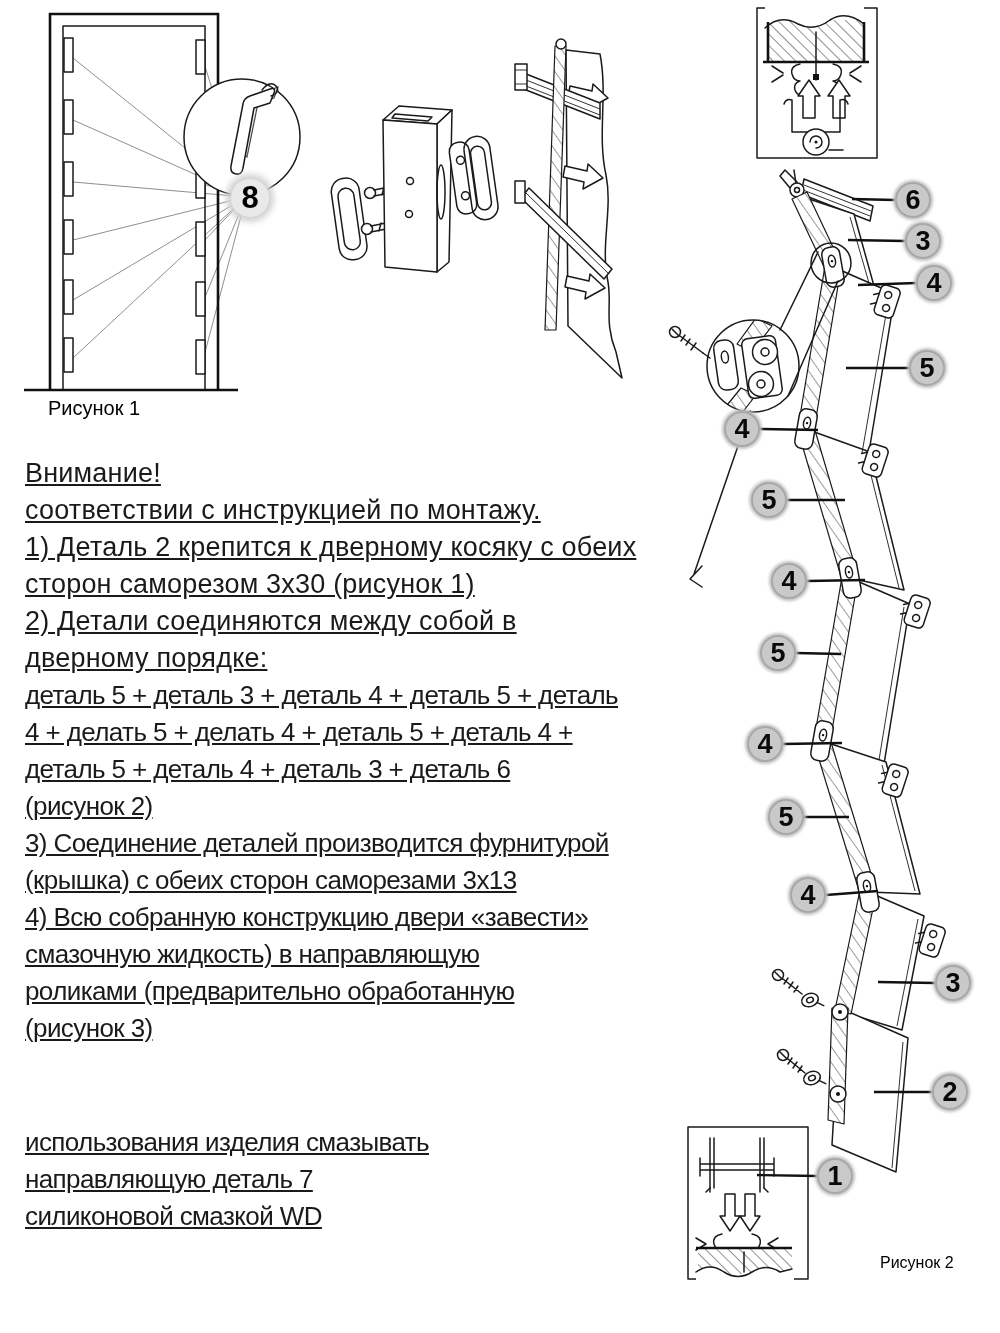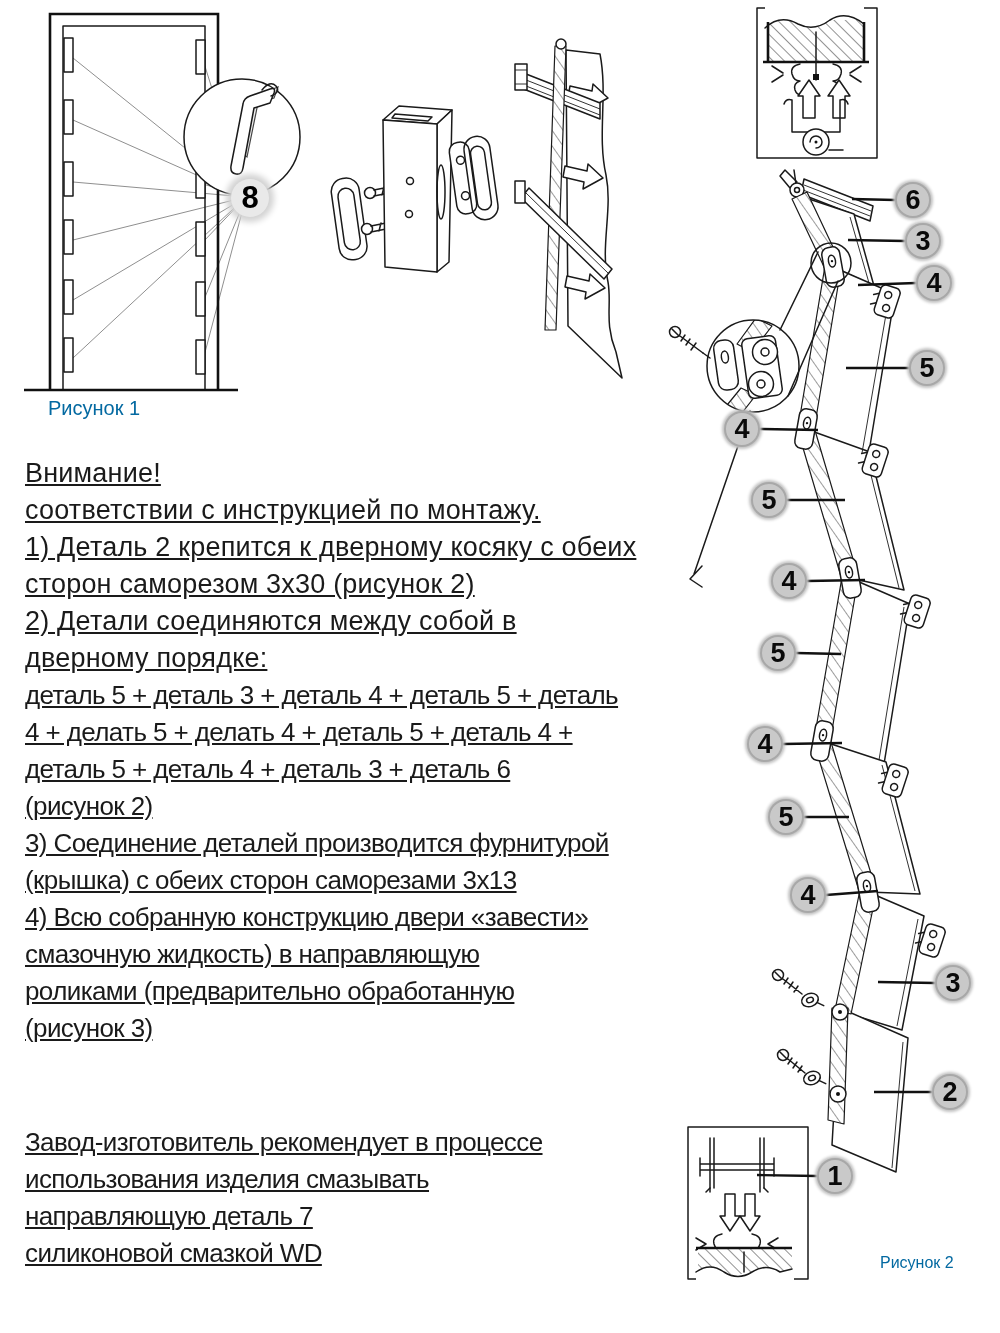--- a/index.html
+++ b/index.html
@@ -17,21 +17,21 @@
   
   .co{position:absolute;width:36px;height:36px;border-radius:50%;background:#c9c9c9;
       box-shadow:inset 0 0 0 2px #a8a8a8, 0 0 3px 2px #c2c2c2;
       display:flex;align-items:center;justify-content:center;
       font-weight:bold;font-size:27px;color:#0a0a0a;}
   .badge8{position:absolute;left:231px;top:179px;width:38px;height:38px;border-radius:50%;
       background:#e9e9e9;box-shadow:0 0 6px 5px #d2d2d2;
       display:flex;align-items:center;justify-content:center;
       font-weight:bold;font-size:31px;color:#000;}
   
-  .cap{position:absolute;font-size:20px;color:#0369a1;white-space:nowrap;}
+  .cap{position:absolute;font-size:20px;color:#000000;white-space:nowrap;}
   
   .para{position:absolute;left:25px;white-space:nowrap;}
   .ln{line-height:37px;text-decoration:underline;}
   .wide{font-size:27px;letter-spacing:.2px;}
   .narrow{font-size:26px;letter-spacing:-.6px;}
 </style>
 </head>
 <body>
 
 <div class="page">
@@ -386,35 +386,34 @@
       <span>1</span>
     </div>
 
 <div class="cap" style="left:48px;top:397px;font-size:20px">Рисунок 1</div>
 <div class="cap" style="left:880px;top:1254px;font-size:16px">Рисунок 2</div>
 
 <div class="para" style="top:455px">
   <div class="ln wide">Внимание!</div>
   <div class="ln wide">соответствии с инструкцией по монтажу.</div>
   <div class="ln wide">1) Деталь 2 крепится к дверному косяку с обеих</div>
-  <div class="ln wide">сторон саморезом 3х30 (рисунок 2)</div>
+  <div class="ln wide">сторон саморезом 3х30 (рисунок 1)</div>
   <div class="ln wide">2) Детали соединяются между собой в</div>
   <div class="ln wide">дверному порядке:</div>
   <div class="ln narrow">деталь 5 + деталь 3 + деталь 4 + деталь 5 + деталь</div>
   <div class="ln narrow">4 + делать 5 + делать 4 + деталь 5 + деталь 4 +</div>
   <div class="ln narrow">деталь 5 + деталь 4 + деталь 3 + деталь 6</div>
   <div class="ln narrow">(рисунок 2)</div>
   <div class="ln narrow">3) Соединение деталей производится фурнитурой</div>
   <div class="ln narrow">(крышка) с обеих сторон саморезами 3х13</div>
   <div class="ln narrow">4) Всю собранную конструкцию двери «завести»</div>
   <div class="ln narrow">смазочную жидкость) в направляющую</div>
   <div class="ln narrow">роликами (предварительно обработанную</div>
   <div class="ln narrow">(рисунок 3)</div>
 </div>
 
 <div class="para" style="top:1124px">
-  <div class="ln narrow">Завод-изготовитель рекомендует в процессе</div>
   <div class="ln narrow">использования изделия смазывать</div>
   <div class="ln narrow">направляющую деталь 7</div>
   <div class="ln narrow">силиконовой смазкой WD</div>
 </div>
 
 </div>
 
 </body></html>

